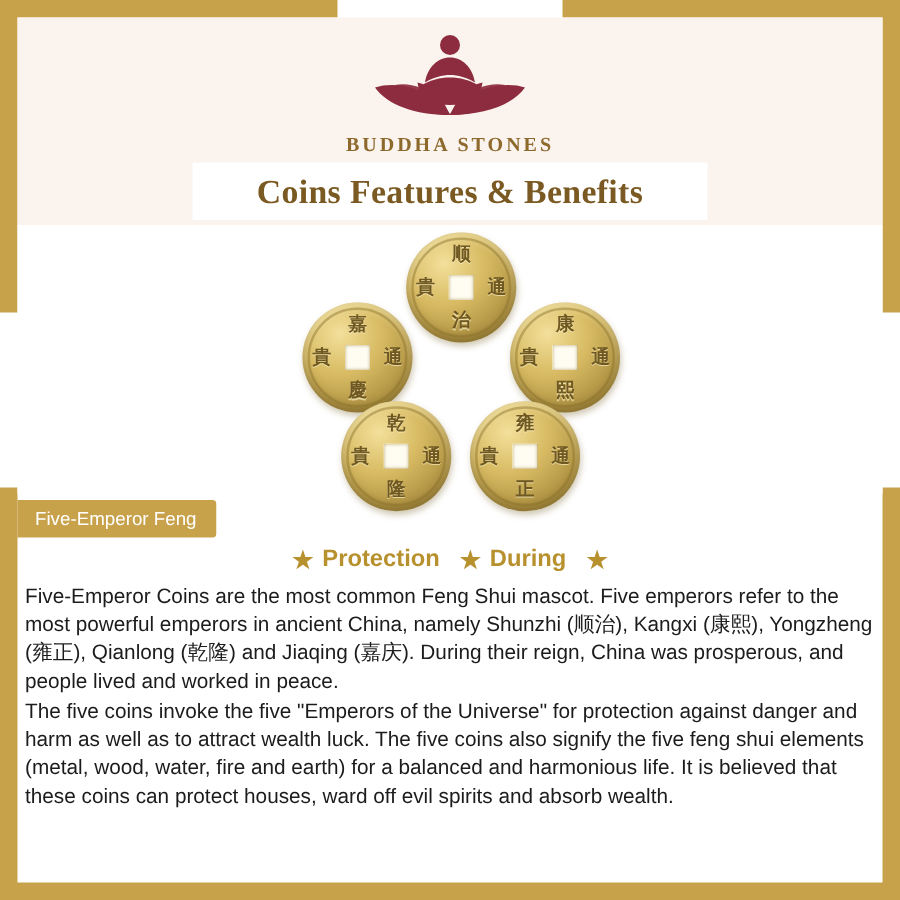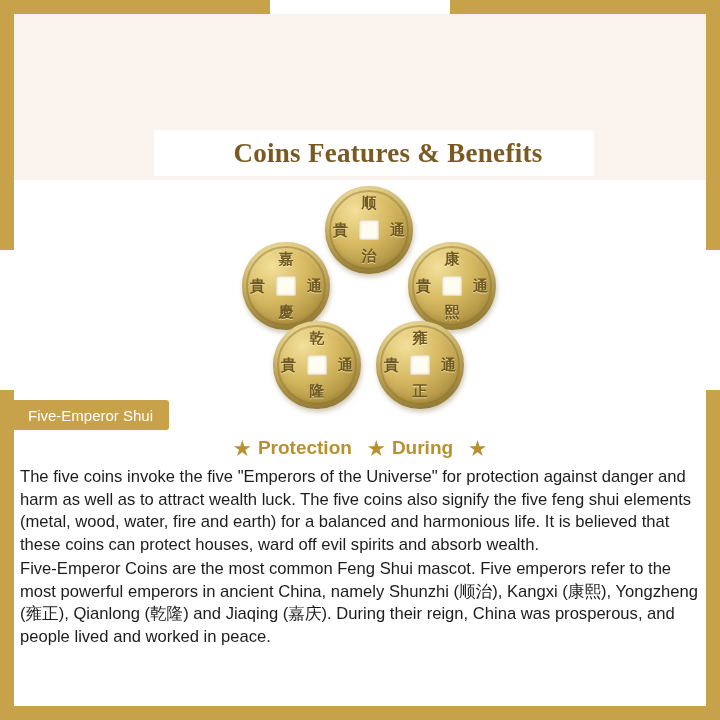--- a/index.html
+++ b/index.html
@@ -99,21 +99,20 @@
     position: absolute;
     left: 154px;
     top: 130px;
     width: 412px;
     height: 46px;
     background: #ffffff;
     display: flex;
     align-items: center;
     justify-content: center;
     box-shadow: 0 0 0 1px rgba(255,255,255,0.0);
-    padding-left: 28px;
   }
   .title-band .title {
     font-family: "Liberation Serif", serif;
     font-weight: 700;
     font-size: 27px;
     color: #7a5a22;
     letter-spacing: 0.3px;
     white-space: nowrap;
   }
 
@@ -247,20 +246,39 @@
   <div class="frame-top-left"></div>
   <div class="frame-top-right"></div>
   <div class="frame-left"></div>
   <div class="frame-right"></div>
   <div class="frame-bottom-left-v"></div>
   <div class="frame-bottom-right-v"></div>
   <div class="frame-bottom"></div>
 
   <div class="top-panel"></div>
 
+  <div class="logo-wrap">
+    <svg class="logo-mark" viewBox="0 0 168 82">
+      <g fill="#8d2b3f">
+
+        <path d="M84 70 C56 70 34 62 24 48 C36 44 54 46 66 54 C74 59 80 64 84 70 Z"></path>
+        <path d="M84 70 C112 70 134 62 144 48 C132 44 114 46 102 54 C94 59 88 64 84 70 Z"></path>
+        <path d="M84 70 C62 70 46 62 40 46 C52 44 64 48 72 56 C78 61 82 66 84 70 Z" opacity="0.92"></path>
+        <path d="M84 70 C106 70 122 62 128 46 C116 44 104 48 96 56 C90 61 86 66 84 70 Z" opacity="0.92"></path>
+
+        <path d="M84 70 C70 68 60 58 58 44 C68 46 76 54 80 62 C82 66 84 69 84 70 Z"></path>
+        <path d="M84 70 C98 68 108 58 110 44 C100 46 92 54 88 62 C86 66 84 69 84 70 Z"></path>
+
+        <circle cx="84" cy="14" r="8"></circle>
+        <path d="M84 24 C74 24 66 32 64 44 C70 40 78 38 84 38 C90 38 98 40 104 44 C102 32 94 24 84 24 Z"></path>
+        <path d="M62 46 C68 42 76 40 84 40 C92 40 100 42 106 46 C104 56 96 62 84 62 C72 62 64 56 62 46 Z"></path>
+      </g>
+    </svg>
+    <div class="logo-text">BUDDHA STONES</div>
+  </div>
 
   <div class="title-band">
     <div class="title">Coins Features &amp; Benefits</div>
   </div>
 
   <div class="coin-area">
     <div class="coins">
 
       <div class="coin coin-1">
         <span class="rim"></span>
@@ -304,35 +322,35 @@
         <span class="ch right">通</span>
         <span class="ch bottom">正</span>
         <span class="ch left">貴</span>
         <span class="hole"></span>
       </div>
 
     </div>
   </div>
 
   <div class="tag">
-    <span>Five-Emperor Shui</span>
+    <span>Five-Emperor Feng</span>
   </div>
 
   <div class="benefits">
     <div class="benefit">
       <span class="star">★</span>
       <span>Protection</span>
     </div>
     <div class="benefit">
       <span class="star">★</span>
       <span>During</span>
     </div>
     <div class="benefit">
       <span class="star">★</span>
     </div>
   </div>
 
   <div class="body-text">
+    <p>Five-Emperor Coins are the most common Feng Shui mascot. Five emperors refer to the most powerful emperors in ancient China, namely Shunzhi (顺治), Kangxi (康熙), Yongzheng (雍正), Qianlong (乾隆) and Jiaqing (嘉庆). During their reign, China was prosperous, and people lived and worked in peace.</p>
     <p>The five coins invoke the five "Emperors of the Universe" for protection against danger and harm as well as to attract wealth luck. The five coins also signify the five feng shui elements (metal, wood, water, fire and earth) for a balanced and harmonious life. It is believed that these coins can protect houses, ward off evil spirits and absorb wealth.</p>
-    <p>Five-Emperor Coins are the most common Feng Shui mascot. Five emperors refer to the most powerful emperors in ancient China, namely Shunzhi (顺治), Kangxi (康熙), Yongzheng (雍正), Qianlong (乾隆) and Jiaqing (嘉庆). During their reign, China was prosperous, and people lived and worked in peace.</p>
   </div>
 
 </div>
 
 </body></html>

